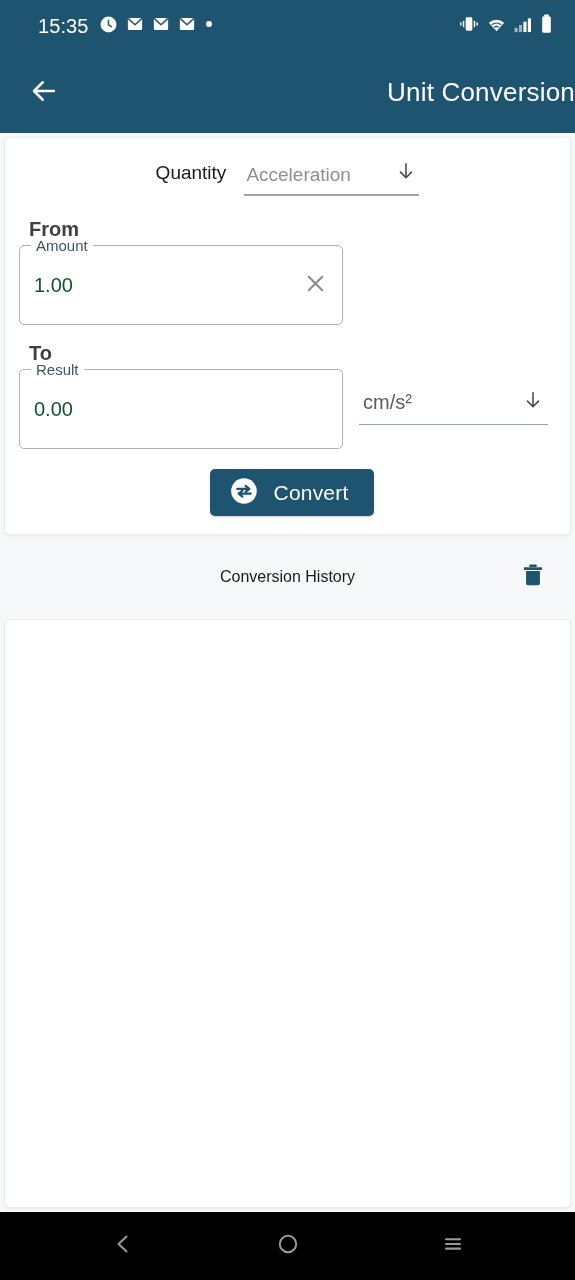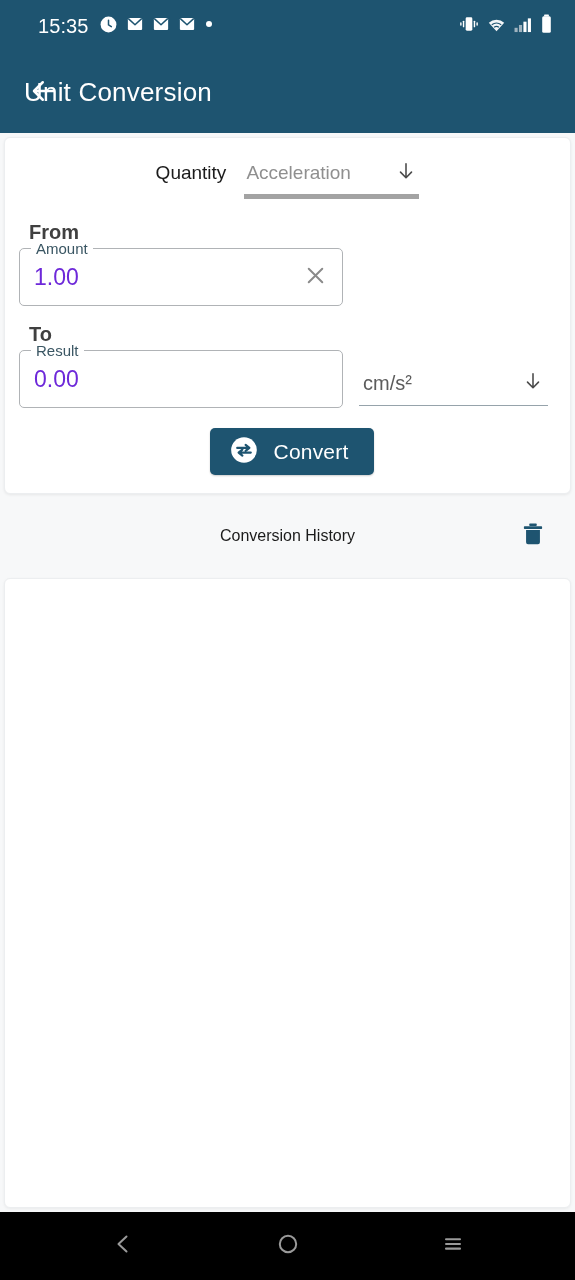--- a/index.html
+++ b/index.html
@@ -69,21 +69,21 @@
     margin-left: 16px;
     display: flex;
     align-items: center;
     justify-content: center;
     border-radius: 50%;
     cursor: pointer;
   }
   .app-bar-title {
     position: absolute;
     left: 16px; right: 0;
-    text-align: left;
+    text-align: right;
     color: #ffffff;
     font-size: 26px;
     font-weight: 400;
     letter-spacing: 0.2px;
     pointer-events: none;
     padding-left: 8px;
   }
 
   
   .content {
@@ -115,23 +115,23 @@
     margin-bottom: 22px;
   }
   .quantity-label {
     font-size: 19px;
     color: #1b1b1b;
     padding-top: 6px;
     white-space: nowrap;
   }
   .quantity-select {
     width: 175px;
-    border-bottom: 5px solid #a3a3a3;
-    display: flex;
-    align-items: center;
+    border-bottom: 2px solid #a3a3a3;
+    display: flex;
+    align-items: flex-end;
     padding: 4px 2px 8px 2px;
     cursor: pointer;
   }
   .quantity-value {
     font-size: 19px;
     color: #8f8f8f;
     flex: 1 1 auto;
     white-space: nowrap;
     overflow: hidden;
   }
@@ -147,43 +147,43 @@
     display: flex;
     align-items: flex-start;
     gap: 16px;
     margin-bottom: 14px;
   }
 
   
   .outlined-field {
     position: relative;
     width: 324px;
-    height: 58px;
+    height: 80px;
     border: 1px solid #b0b3b6;
     border-radius: 5px;
     background: #ffffff;
     display: flex;
     align-items: center;
     padding: 0 12px 0 14px;
     flex: 0 0 auto;
   }
   .outlined-field .notch-label {
     position: absolute;
     top: -9px;
     left: 11px;
     background: #ffffff;
     padding: 0 5px;
     font-size: 15px;
     color: #3a5663;
     line-height: 18px;
     white-space: nowrap;
   }
   .field-value {
-    font-size: 23px;
-    color: #6d28d9;
+    font-size: 20px;
+    color: #14532d;
     flex: 1 1 auto;
     line-height: 1;
   }
   .clear-btn {
     width: 30px;
     height: 30px;
     display: flex;
     align-items: center;
     justify-content: center;
     cursor: pointer;

